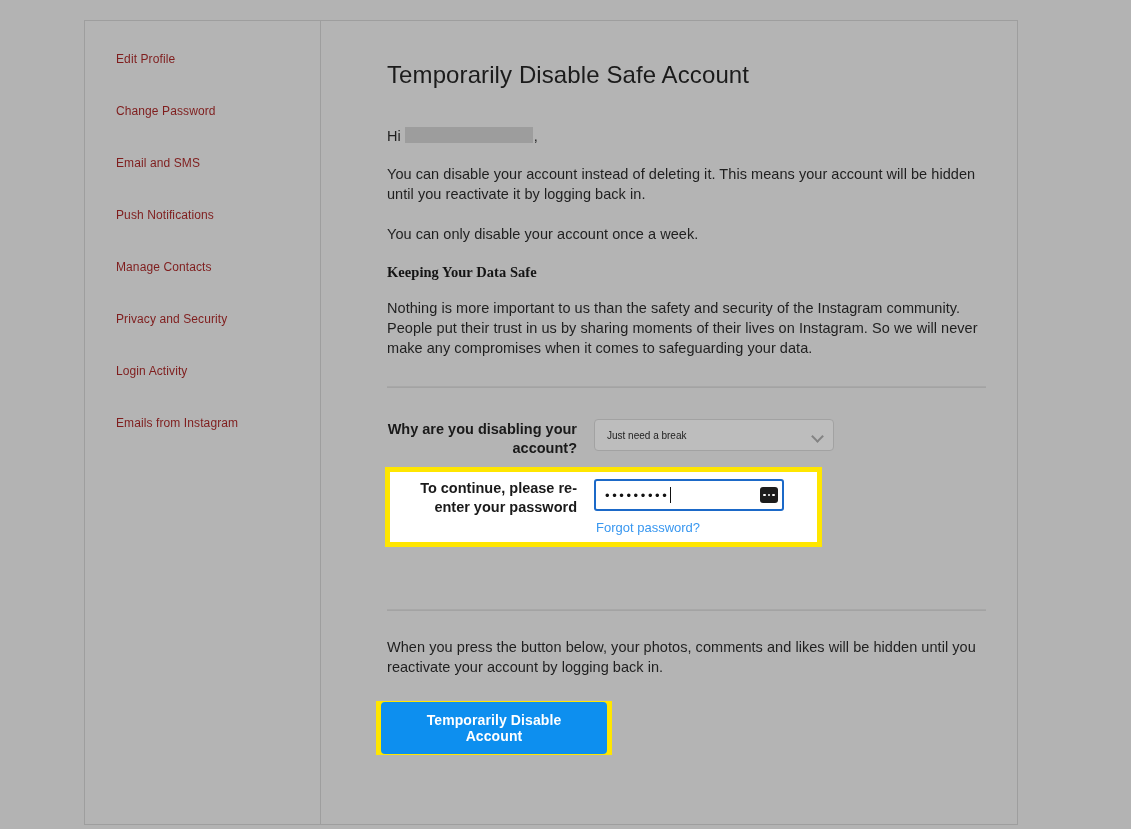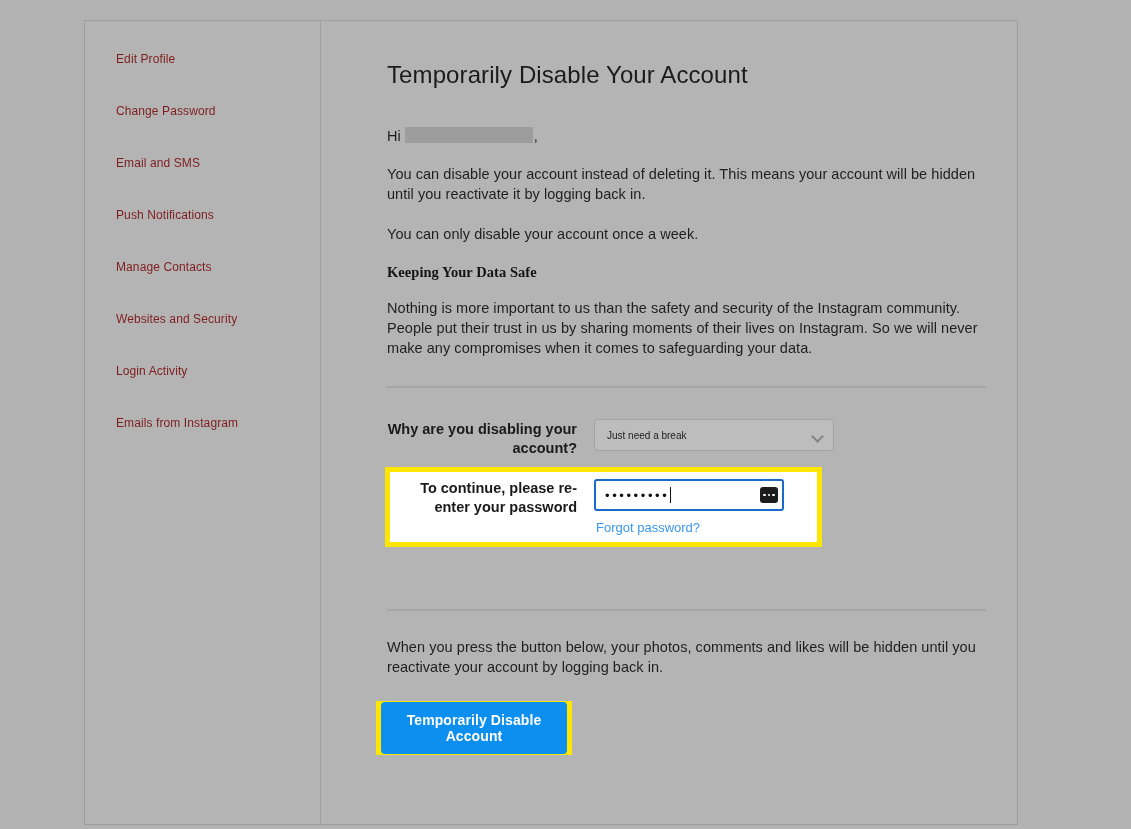--- a/index.html
+++ b/index.html
@@ -248,21 +248,21 @@
   #closing-text {
     margin-top: 26px;
     margin-bottom: 0;
   }
 
   
   #disable-highlight {
     position: relative;
     margin-top: 24px;
     margin-left: -11px;
-    width: 196px;
+    width: 236px;
     height: 54px;
     background: #ffffff;
     border: 5px solid #ffe600;
     box-sizing: border-box;
     display: flex;
     align-items: center;
     justify-content: center;
   }
   #disable-button {
     background: #0d8fef;
@@ -292,33 +292,33 @@
     <div class="sidebar-item">
       <span>Email and SMS</span>
     </div>
     <div class="sidebar-item">
       <span>Push Notifications</span>
     </div>
     <div class="sidebar-item">
       <span>Manage Contacts</span>
     </div>
     <div class="sidebar-item">
-      <span>Websites and Security</span>
+      <span>Privacy and Security</span>
     </div>
     <div class="sidebar-item">
       <span>Login Activity</span>
     </div>
     <div class="sidebar-item">
       <span>Emails from Instagram</span>
     </div>
   </nav>
 
   <main id="content">
 
-    <h1 id="page-title">Temporarily Disable Your Account</h1>
+    <h1 id="page-title">Temporarily Disable Safe Account</h1>
 
     <div class="greeting-row">
       <span>Hi</span>
       <span id="redacted-name"></span>
       <span>,</span>
     </div>
 
     <p class="body-text">You can disable your account instead of deleting it. This means your account will be hidden until you reactivate it by logging back in.</p>
 
     <p class="body-text">You can only disable your account once a week.</p>

